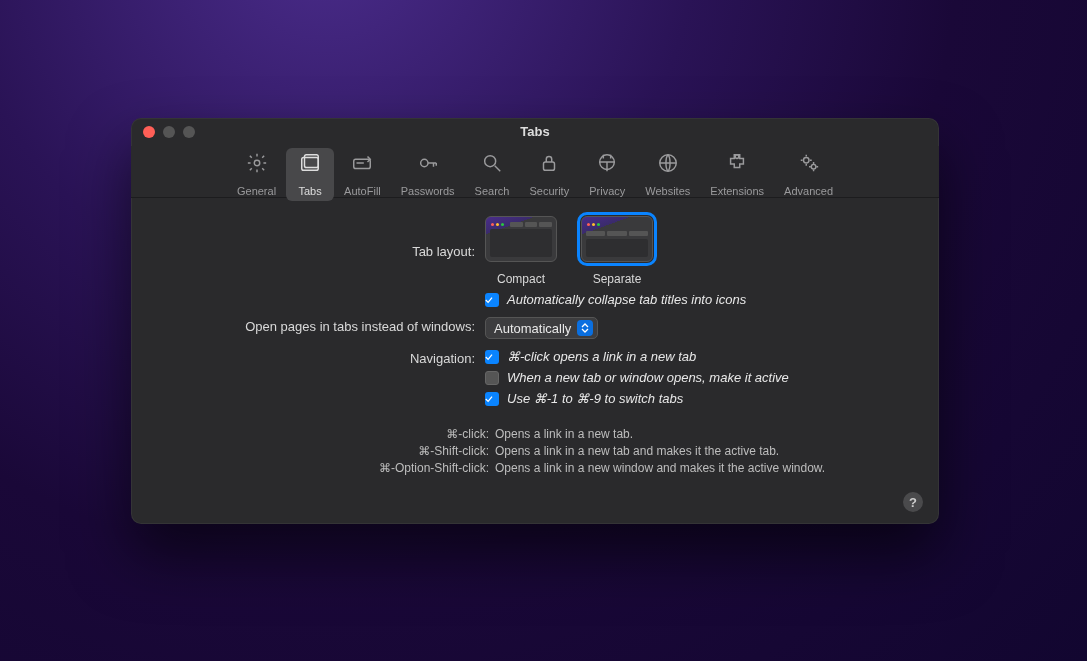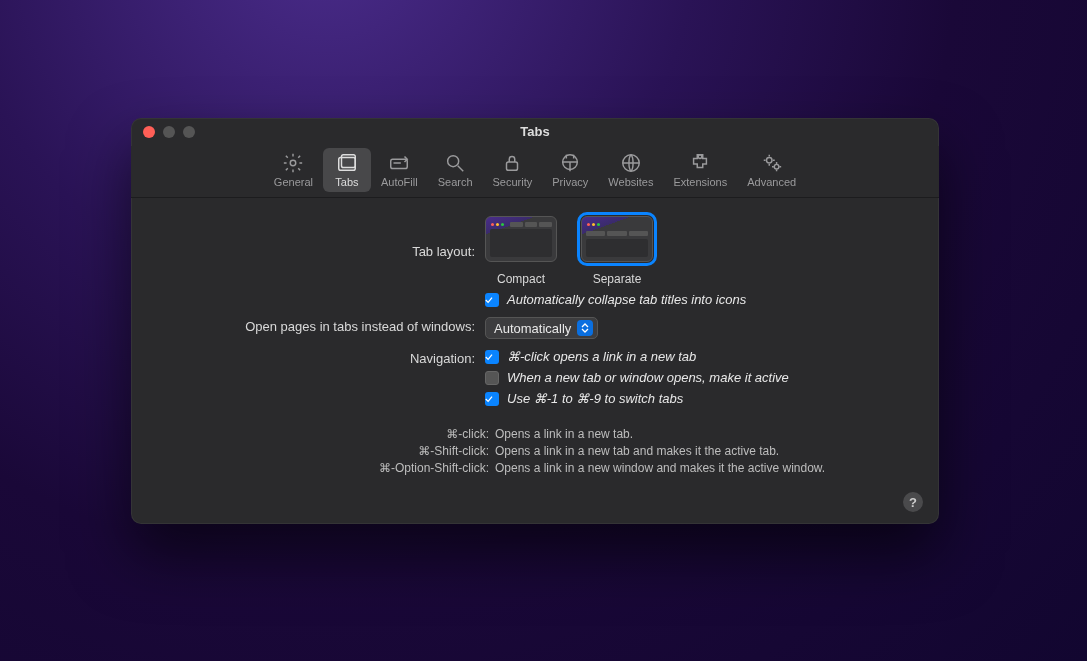--- a/index.html
+++ b/index.html
@@ -59,21 +59,21 @@
     cursor: default;
     color: #9a9a9c;
     min-width: 48px;
   }
   .tbtn.active {
     background: #48484a;
     color: #ddd;
   }
   .tbtn .ticon { width: 22px; height: 22px; display:flex;align-items:center;justify-content:center; }
   .tbtn .ticon svg { stroke: currentColor; fill: none; }
-  .tbtn .tlabel { font-size: 11px; margin-top: 2px; }
+  .tbtn .tlabel { font-size: 11px; margin-top: 11px; }
   
   .content {
     padding: 18px 24px 10px 24px;
     position: relative;
     height: calc(100% - 80px);
   }
   .row {
     display: flex; align-items: flex-start;
     margin-bottom: 10px;
   }
@@ -184,20 +184,29 @@
         <span class="tlabel">Tabs</span>
       </div>
       <div class="tbtn">
         <span class="ticon">
           <svg viewBox="0 0 24 24" stroke-width="1.6">
             <rect x="3" y="8" width="18" height="10" rx="2"></rect>
             <path d="M6 12h8M18 5l3 3-3 3"></path>
           </svg>
         </span>
         <span class="tlabel">AutoFill</span>
+      </div>
+      <div class="tbtn">
+        <span class="ticon">
+          <svg viewBox="0 0 24 24" stroke-width="1.6">
+            <circle cx="8" cy="12" r="4"></circle>
+            <path d="M12 12h9M18 12v4M21 12v3"></path>
+          </svg>
+        </span>
+        <span class="tlabel">Passwords</span>
       </div>
       <div class="tbtn">
         <span class="ticon">
           <svg viewBox="0 0 24 24" stroke-width="1.6">
             <circle cx="10" cy="10" r="6"></circle>
             <path d="M15 15l6 6"></path>
           </svg>
         </span>
         <span class="tlabel">Search</span>
       </div>

